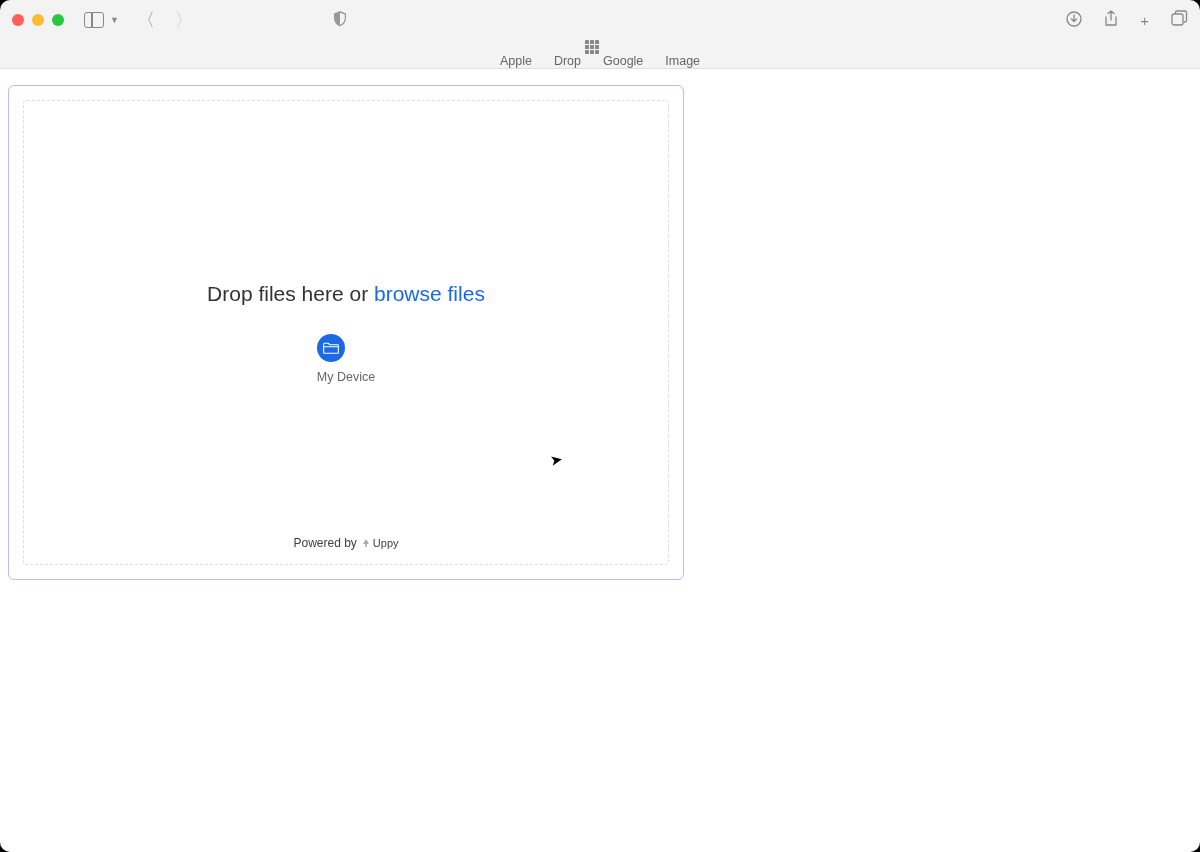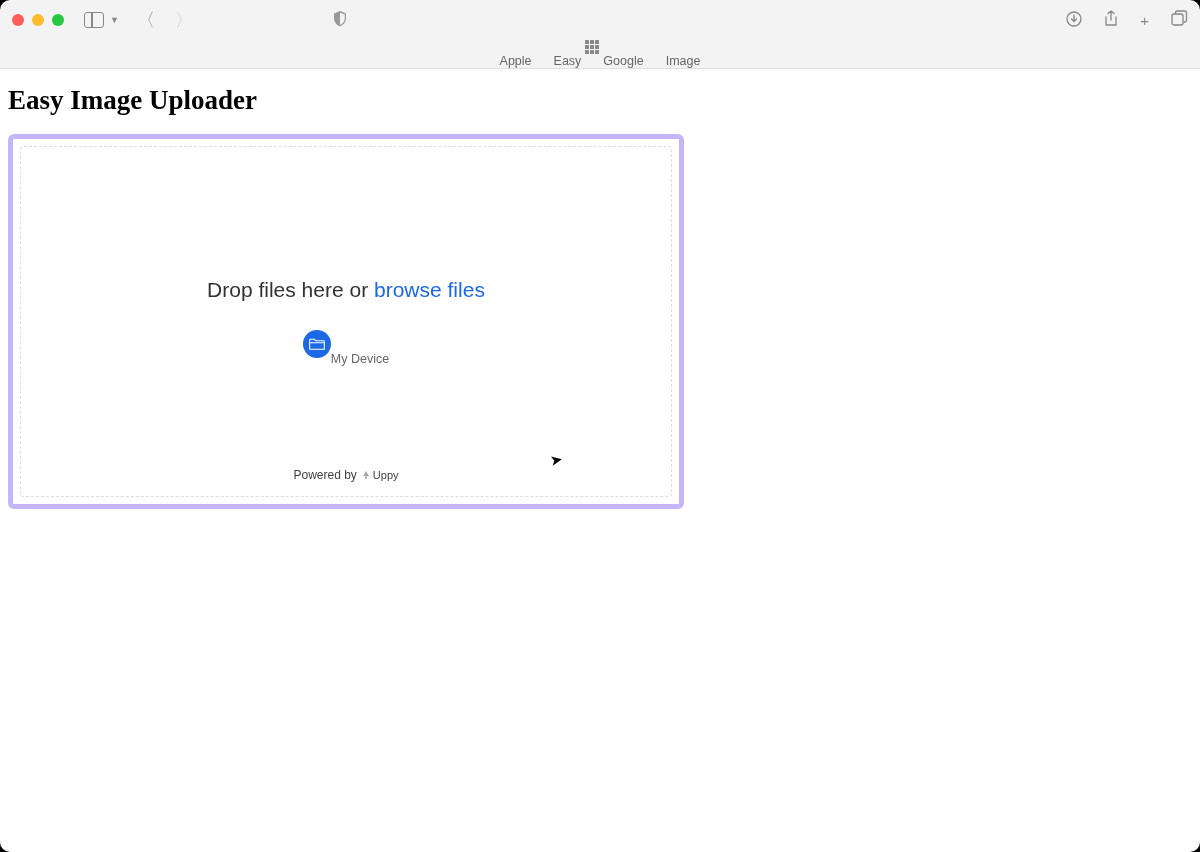--- a/index.html
+++ b/index.html
@@ -153,24 +153,24 @@
     }
     .page-title {
       font-size: 27px;
       font-weight: bold;
       margin-bottom: 18px;
       font-family: "Times New Roman", Times, serif;
     }
     
     .uploader-container {
       width: 676px;
-      height: 375px;
-      border: 5px solid #c4b5fd;
+      height: 495px;
+      border: 1px solid #c4b5fd;
       border-radius: 6px;
-      padding: 7px;
+      padding: 14px;
       background: #fff;
     }
     .dropzone {
       width: 100%;
       height: 100%;
       border: 1px dashed #ddd;
       border-radius: 4px;
       display: flex;
       flex-direction: column;
       align-items: center;
@@ -181,22 +181,22 @@
       font-size: 21px;
       color: #333;
       margin-bottom: 28px;
     }
     .browse-link {
       color: #1b69e5;
       cursor: pointer;
     }
     .device-button {
       display: flex;
-      flex-direction: row;
-      align-items: flex-end;
+      flex-direction: column;
+      align-items: flex-start;
       cursor: pointer;
     }
     .device-icon-circle {
       width: 28px;
       height: 28px;
       background: #1b69e5;
       border-radius: 50%;
       display: flex;
       align-items: center;
       justify-content: center;
@@ -298,29 +298,28 @@
         <span></span>
       <span></span>
         <span></span>
         <span></span>
       <span></span>
         <span></span>
         <span></span>
     </div>
     <div class="favorites-links">
       <a>Apple</a>
-      <a>Easy</a>
+      <a>Drop</a>
       <a>Google</a>
       <a>Image</a>
     </div>
   </div>
 </div>
 
 <div class="page-content">
-  <h1 class="page-title">Easy Image Uploader</h1>
 
   <div class="uploader-container">
     <div class="dropzone">
       <div class="drop-text">
         <span>Drop files here or </span><span class="browse-link">browse files</span>
       </div>
       <div class="device-button">
         <div class="device-icon-circle">
           <svg viewBox="0 0 24 20">
               <path d="M2 3 h6 l2 2 h12 a1 1 0 0 1 1 1 v11 a1 1 0 0 1 -1 1 H2 a1 1 0 0 1 -1 -1 V4 a1 1 0 0 1 1 -1 Z M1 8 h22" fill="none" stroke="white" stroke-width="1.6"></path>

